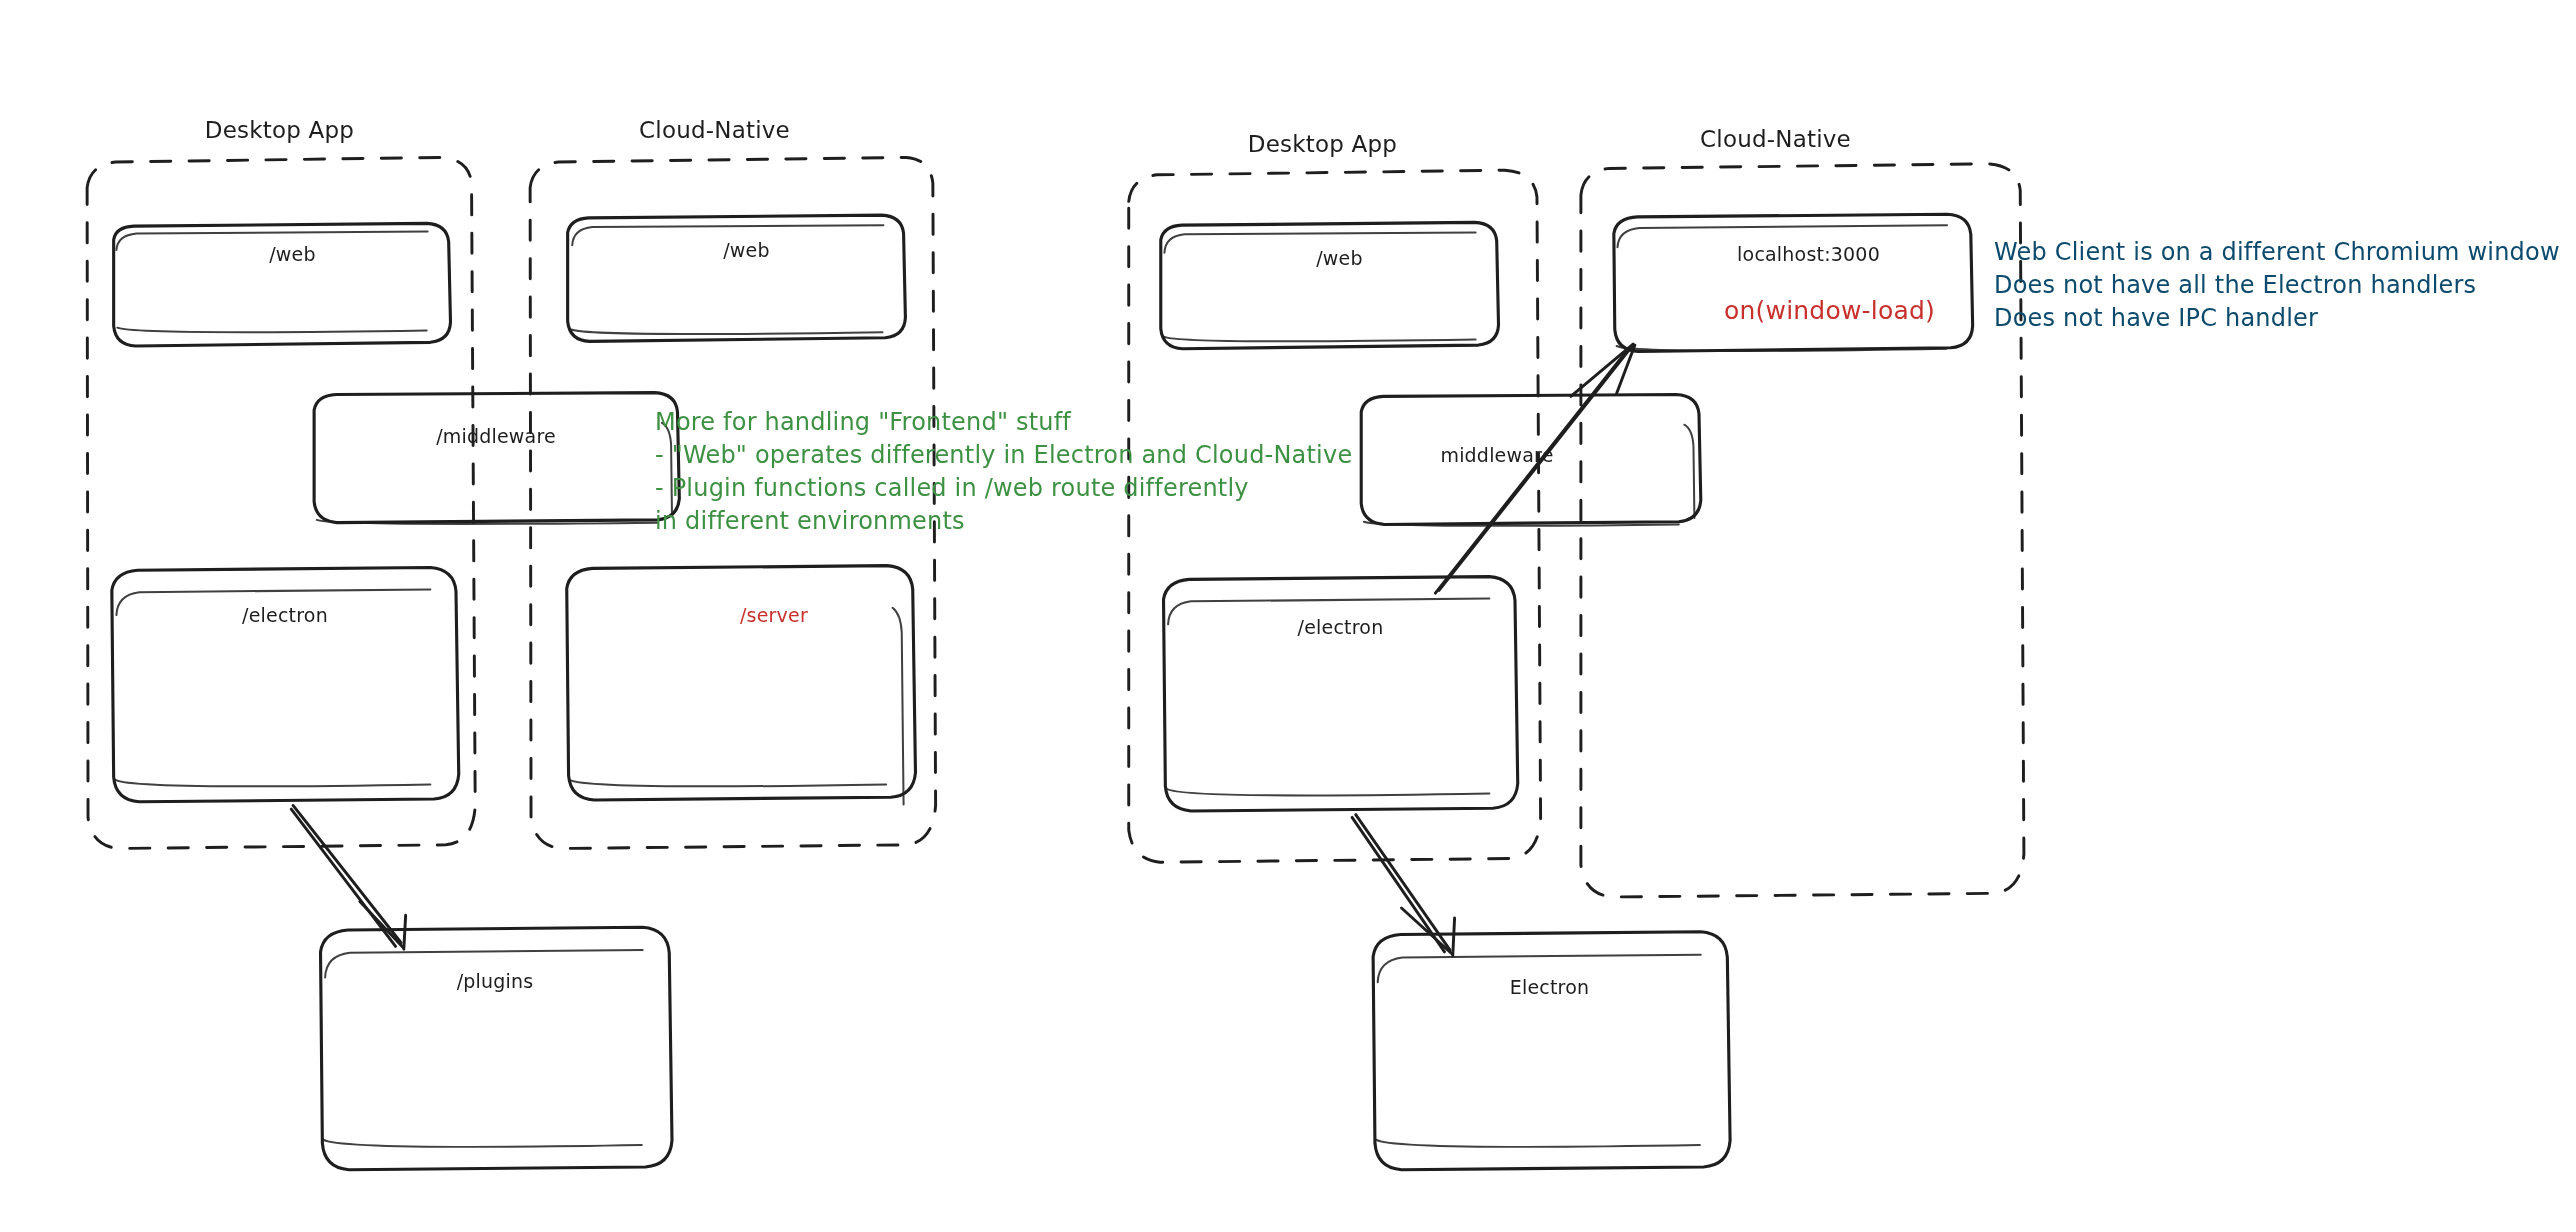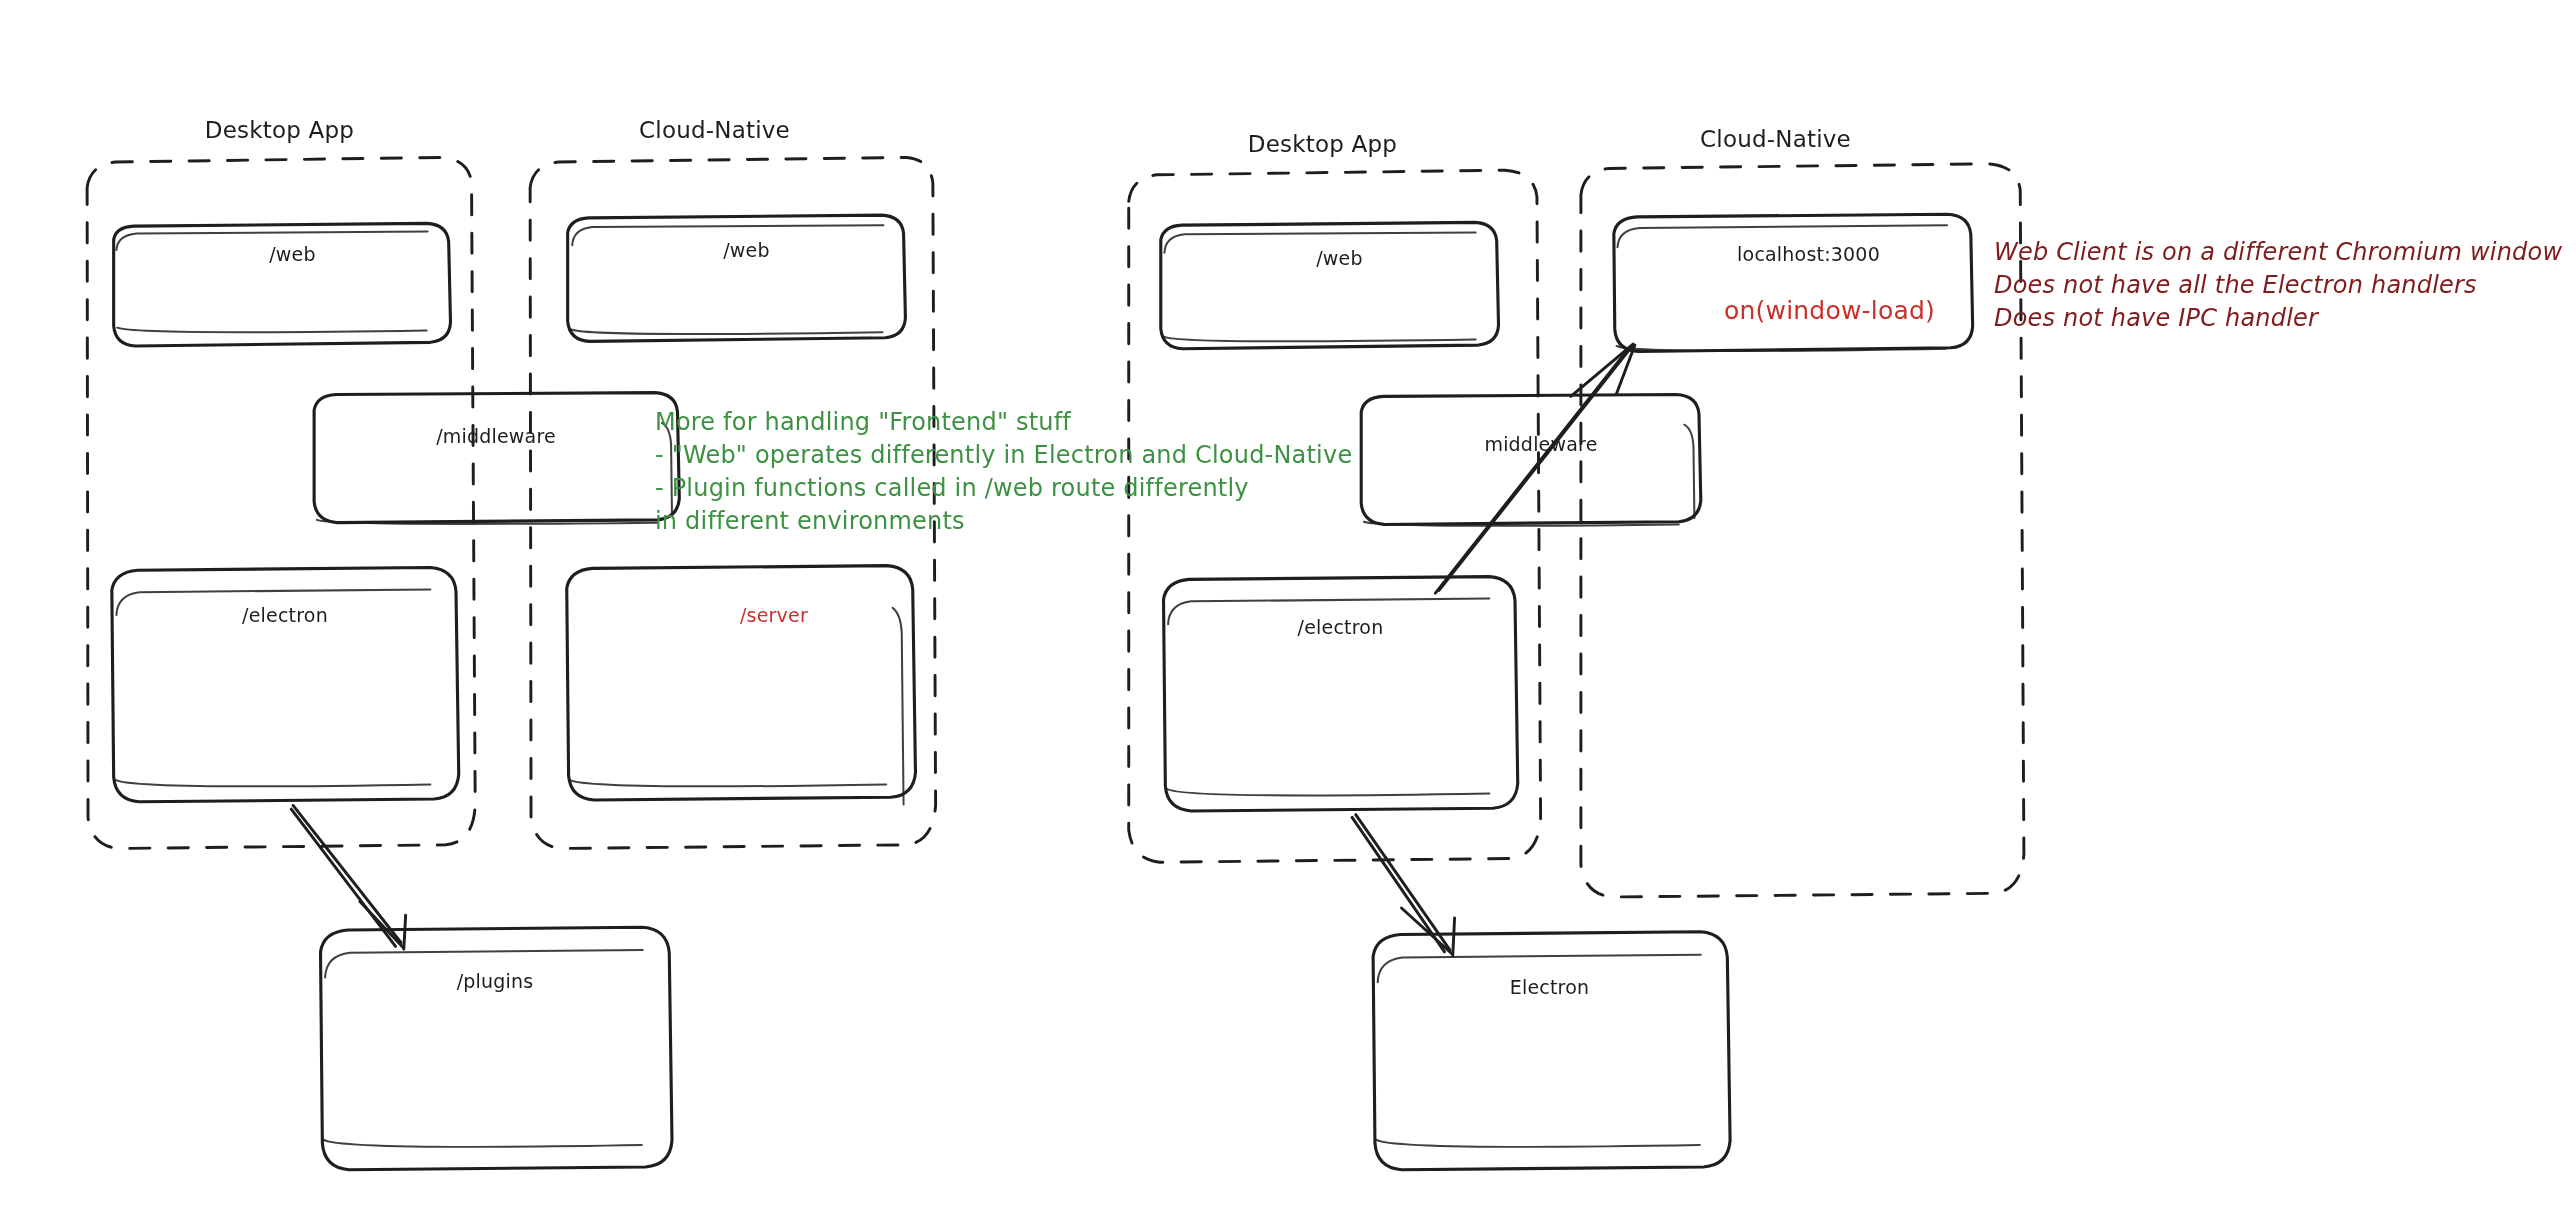--- a/index.html
+++ b/index.html
@@ -42,21 +42,21 @@
   }
   .node-label.red {
     color: #c9302c;
   }
   .note {
     font-size: 24px;
     line-height: 1.38;
     white-space: pre;
   }
   .note.green { color: #3d9142; }
-  .note.red   { color: #7f1d1d; font-style: italic; }
+  .note.red   { color: #0c4a6e; }
   .sub-label {
     font-size: 25px;
     color: #c9302c;
     text-align: center;
   }
 </style>
 </head>
 <body>
 
 <div id="canvas">
@@ -195,21 +195,21 @@
   <div class="lbl group-title" style="left:1208px; top:133px; width:229px;">Desktop App</div>
 
   <div class="lbl group-title" style="left:1661px; top:128px; width:229px;">Cloud-Native</div>
 
   <div class="lbl node-label" style="left:1161px; top:249px; width:357px;">/web</div>
 
   <div class="lbl node-label" style="left:1614px; top:245px; width:357px;margin-left:16px;">localhost:3000</div>
 
   <div class="lbl sub-label" style="left:1651px; top:298px; width:357px;">on(window-load)</div>
 
-  <div class="lbl node-label" style="left:1361px; top:435px; width:272px;padding-left:44px;">middleware</div>
+  <div class="lbl node-label" style="left:1361px; top:446px; width:272px;">middleware</div>
 
   <div class="lbl node-label" style="left:1164px; top:618px; width:353px;">/electron</div>
 
   <div class="lbl node-label" style="left:1373px; top:978px; width:353px;">Electron</div>
 
   <div class="lbl note green" style="left:655px; top:406px;">More for handling "Frontend" stuff
 - "Web" operates differently in Electron and Cloud-Native
 - Plugin functions called in /web route differently
 in different environments</div>
 

